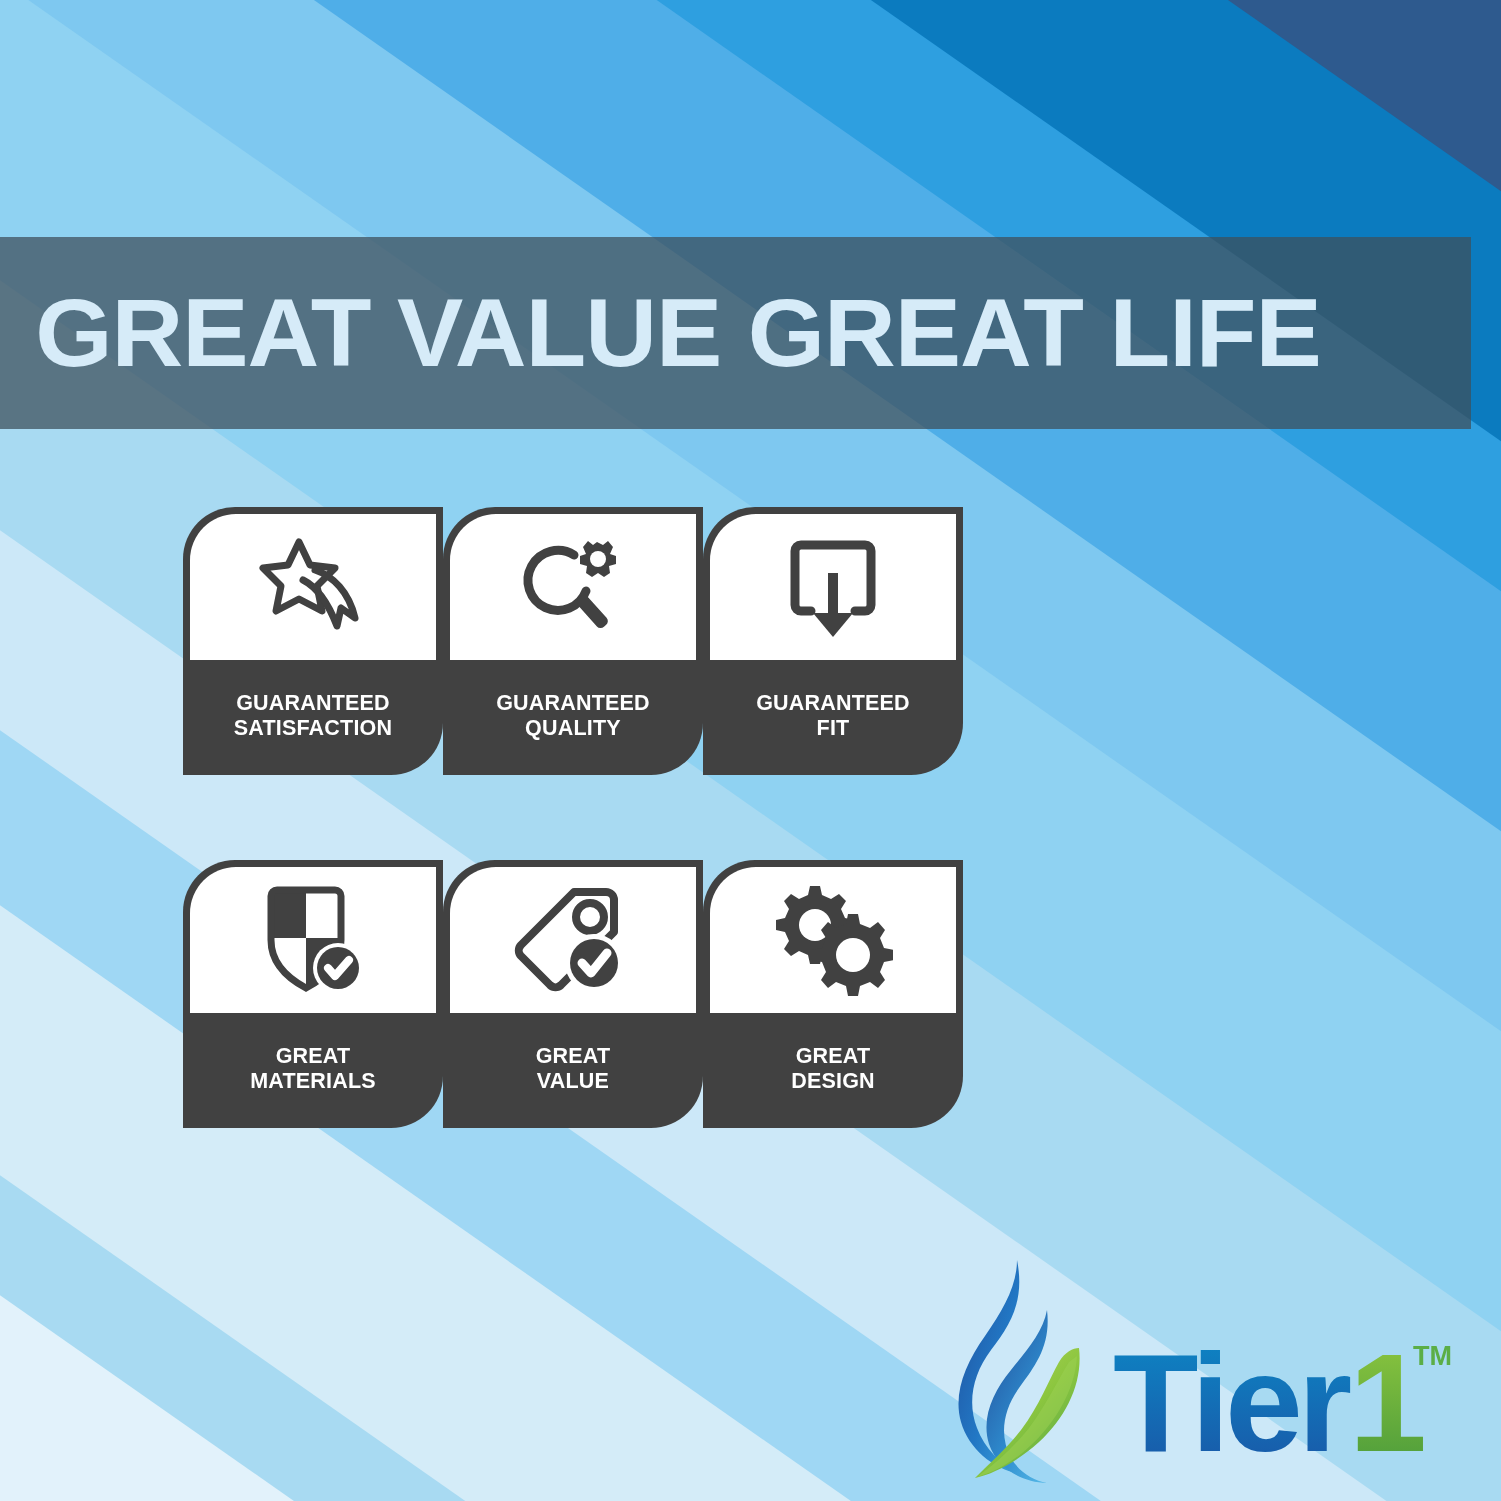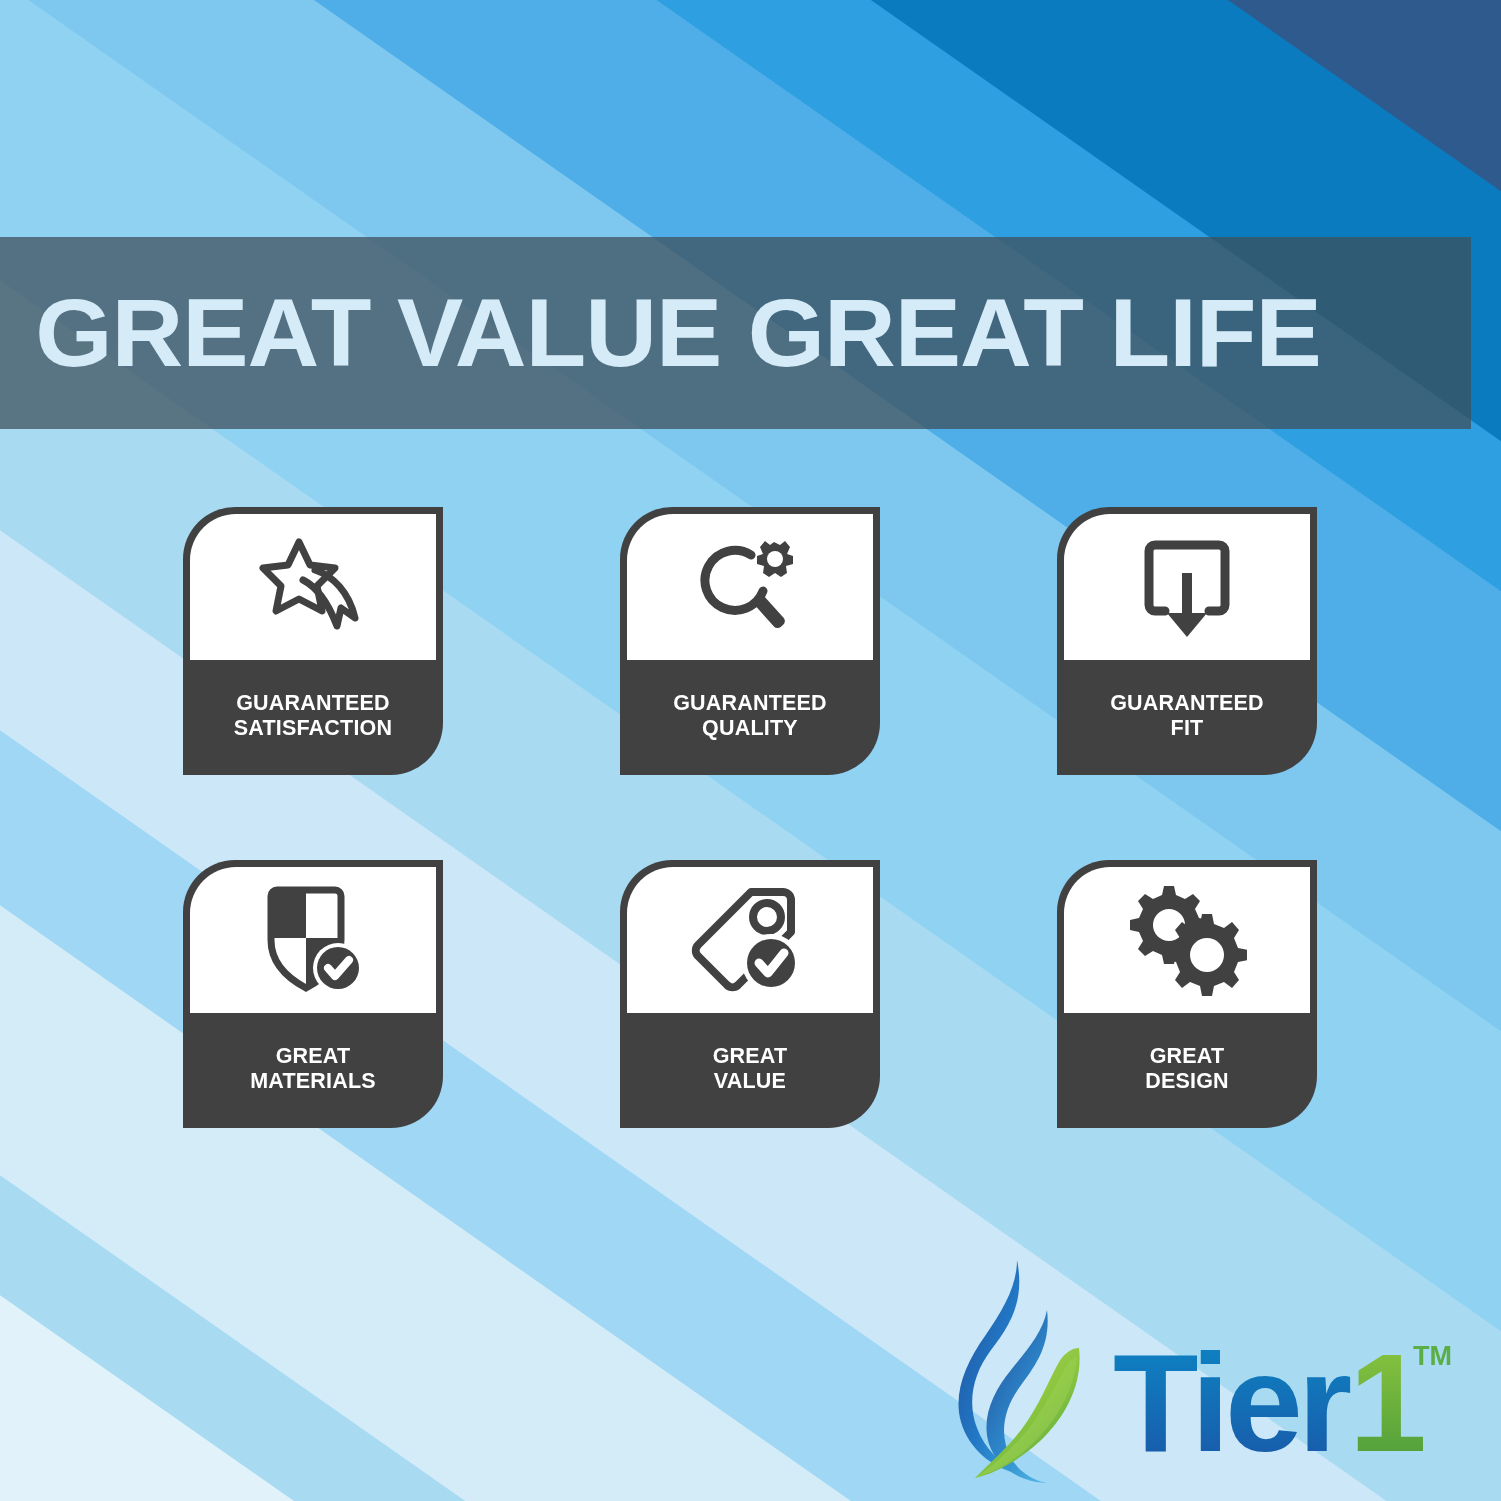--- a/index.html
+++ b/index.html
@@ -56,21 +56,20 @@
 
   
   .grid {
     position: absolute;
     left: 183px;
     top: 507px;
     width: 1160px;
   }
   .row {
     display: flex;
-    gap: 177px;
     margin-bottom: 85px;
   }
   .card {
     position: relative;
     width: 260px;
     height: 268px;
     background: #414141;
     border-radius: 52px 0 52px 0;
     box-sizing: border-box;
     display: flex;

